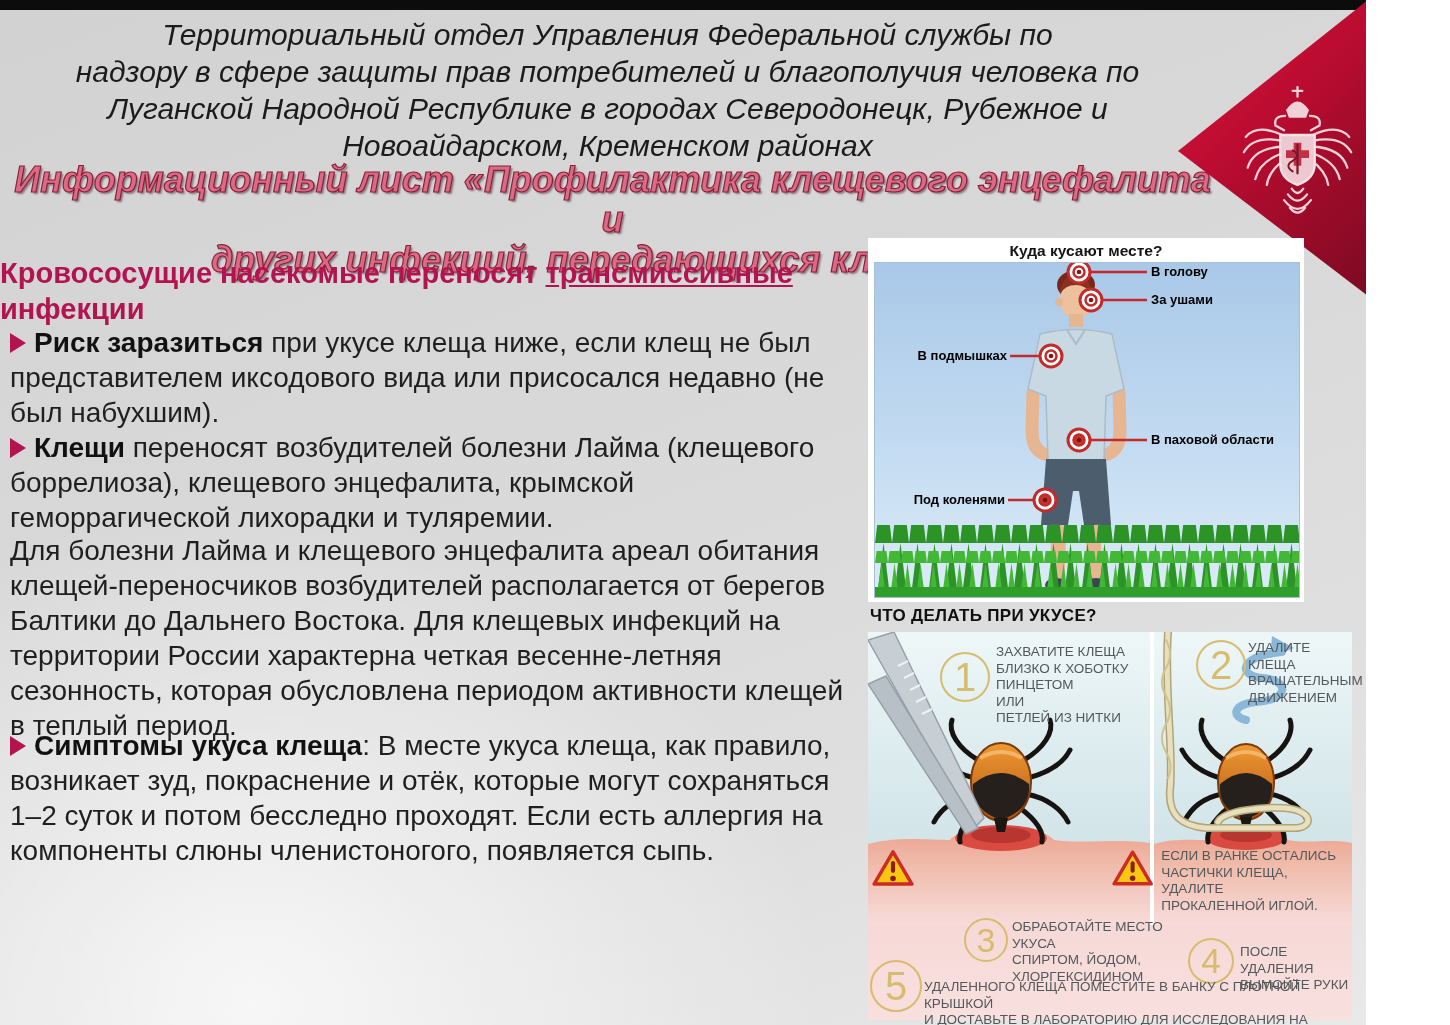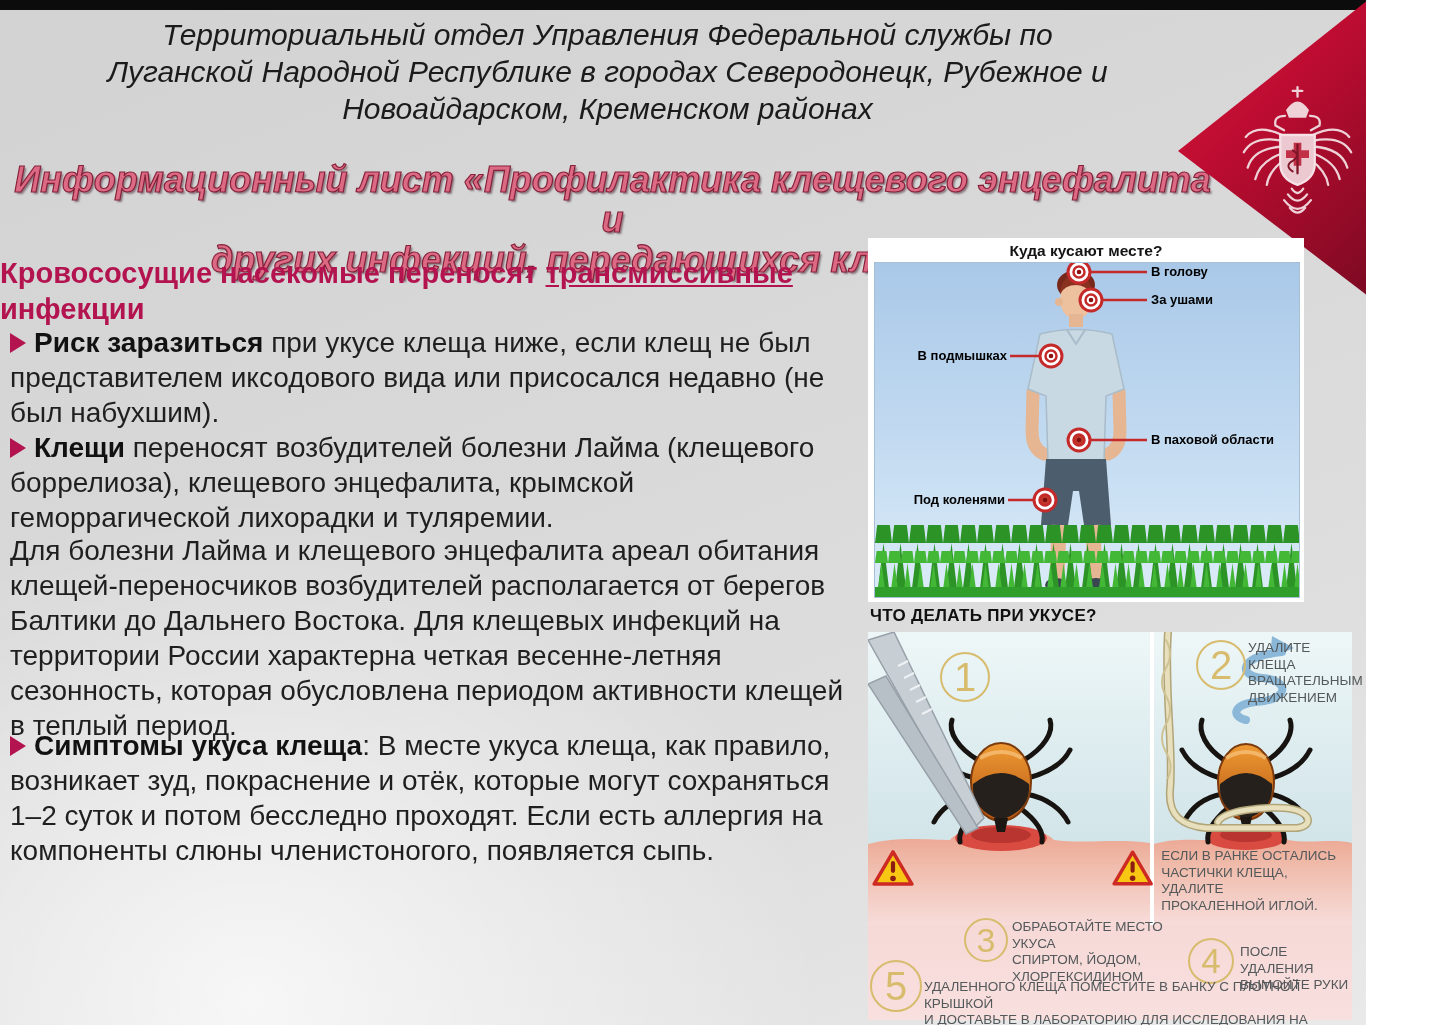--- a/index.html
+++ b/index.html
@@ -59,20 +59,21 @@
 </style>
 </head>
 <body>
 
 <div class="page">
   <div class="shine"></div>
   <div class="topbar"></div>
 
   <div class="hdr">
     <div>Территориальный отдел Управления Федеральной службы по</div>
+    <div>надзору в сфере защиты прав потребителей и благополучия человека по</div>
     <div>Луганской Народной Республике в городах Северодонецк, Рубежное и</div>
     <div>Новоайдарском, Кременском районах</div>
   </div>
 
   <div class="title">
     <div>Информационный лист «Профилактика клещевого энцефалита и</div>
     <div>других инфекций, передающихся клещами»</div>
   </div>
 
   <div class="ribbon"></div>
@@ -287,20 +288,25 @@
         <path d="M86,185 L98,185 L95,198 L89,198 Z" fill="#1c1713"></path>
       </g>
       <g fill="none" stroke-linecap="round">
         <path d="M14,0 C10,60 20,120 16,158 C14,184 28,194 52,196 L140,196 C160,196 160,178 130,176 C110,175 70,178 64,190" stroke="#b0a478" stroke-width="8"></path>
         <path d="M14,0 C10,60 20,120 16,158 C14,184 28,194 52,196 L140,196 C160,196 160,178 130,176 C110,175 70,178 64,190" stroke="#e8dfbc" stroke-width="5"></path>
         <path d="M12,8 q8,14 0,28 q-8,14 0,28 q8,14 0,28 q-8,14 0,28 q8,14 2,26" stroke="#cfc394" stroke-width="2"></path>
       </g>
     </svg>
 
     <div class="stepnum" style="left:72px;top:20px;width:46px;height:46px;font-size:40px;line-height:46px;">1</div>
+    <div class="steptxt" style="left:128px;top:12px;width:150px;">ЗАХВАТИТЕ КЛЕЩА
+БЛИЗКО К ХОБОТКУ
+ПИНЦЕТОМ
+ИЛИ
+ПЕТЛЕЙ ИЗ НИТКИ</div>
 
     <div class="stepnum" style="left:328px;top:8px;width:46px;height:46px;font-size:40px;line-height:46px;">2</div>
     <div class="steptxt" style="left:380px;top:8px;width:104px;">УДАЛИТЕ КЛЕЩА
 ВРАЩАТЕЛЬНЫМ
 ДВИЖЕНИЕМ</div>
 
     <div class="warnbox" style="left:4px;top:216px;width:228px;">
       <svg width="42" height="40" viewBox="0 0 60 54">
         <polygon points="30,4 57,50 3,50" fill="#f8c714" stroke="#cd2a24" stroke-width="5" stroke-linejoin="round"></polygon>
         <rect x="27" y="17" width="6" height="17" rx="3" fill="#8c1d12"></rect>

